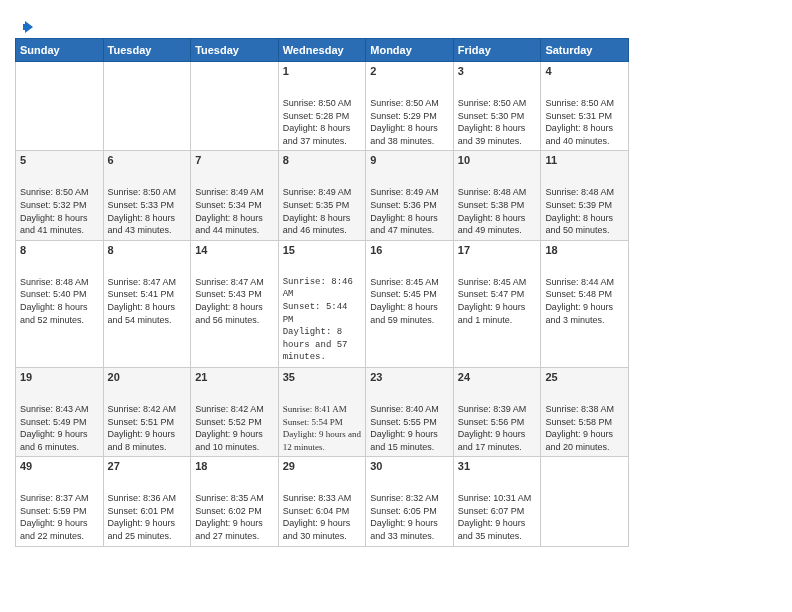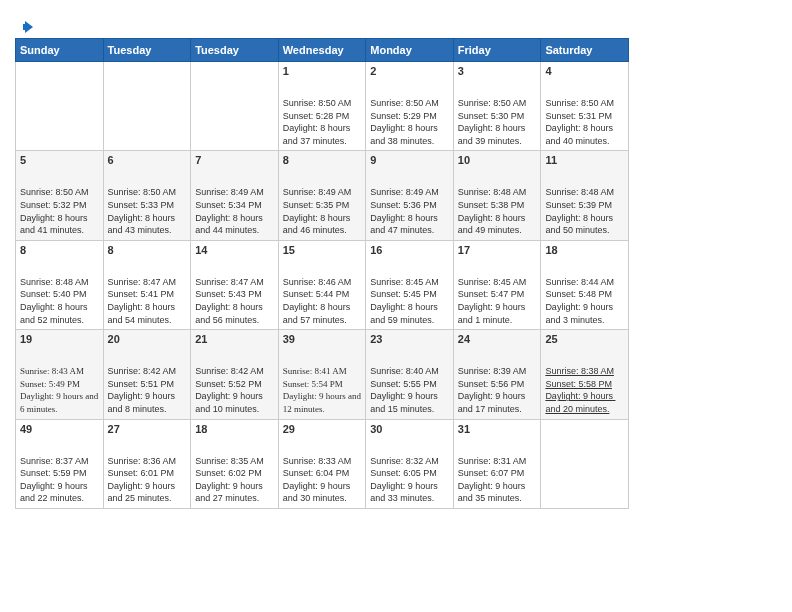--- a/index.html
+++ b/index.html
@@ -203,21 +203,21 @@
 Daylight: 8 hours and 54 minutes.</div>
           </td>
           <td>
             <span class="day-number">14</span>
             <div class="day-info" style="white-space: pre-wrap;">Sunrise: 8:47 AM
 Sunset: 5:43 PM
 Daylight: 8 hours and 56 minutes.</div>
           </td>
           <td>
             <span class="day-number">15</span>
-            <div class="day-info" style="white-space: pre-wrap;">Sunrise: 8:46 AM
+            <div class="day-info" style="white-space: pre-wrap; font-family: Liberation Mono, monospace;">Sunrise: 8:46 AM
 Sunset: 5:44 PM
 Daylight: 8 hours and 57 minutes.</div>
           </td>
           <td>
             <span class="day-number">16</span>
             <div class="day-info" style="white-space: pre-wrap;">Sunrise: 8:45 AM
 Sunset: 5:45 PM
 Daylight: 8 hours and 59 minutes.</div>
           </td>
           <td>
@@ -229,57 +229,57 @@
           <td>
             <span class="day-number">18</span>
             <div class="day-info" style="white-space: pre-wrap;">Sunrise: 8:44 AM
 Sunset: 5:48 PM
 Daylight: 9 hours and 3 minutes.</div>
           </td>
         </tr>
         <tr>
           <td>
             <span class="day-number">19</span>
-            <div class="day-info" style="white-space: pre-wrap; font-family: Liberation Serif, serif;">Sunrise: 8:43 AM
+            <div class="day-info" style="white-space: pre-wrap;">Sunrise: 8:43 AM
 Sunset: 5:49 PM
 Daylight: 9 hours and 6 minutes.</div>
           </td>
           <td>
             <span class="day-number">20</span>
             <div class="day-info" style="white-space: pre-wrap;">Sunrise: 8:42 AM
 Sunset: 5:51 PM
 Daylight: 9 hours and 8 minutes.</div>
           </td>
           <td>
             <span class="day-number">21</span>
             <div class="day-info" style="white-space: pre-wrap;">Sunrise: 8:42 AM
 Sunset: 5:52 PM
 Daylight: 9 hours and 10 minutes.</div>
           </td>
           <td>
-            <span class="day-number">39</span>
+            <span class="day-number">35</span>
             <div class="day-info" style="white-space: pre-wrap; font-family: Liberation Serif, serif;">Sunrise: 8:41 AM
 Sunset: 5:54 PM
 Daylight: 9 hours and 12 minutes.</div>
           </td>
           <td>
             <span class="day-number">23</span>
             <div class="day-info" style="white-space: pre-wrap;">Sunrise: 8:40 AM
 Sunset: 5:55 PM
 Daylight: 9 hours and 15 minutes.</div>
           </td>
           <td>
             <span class="day-number">24</span>
             <div class="day-info" style="white-space: pre-wrap;">Sunrise: 8:39 AM
 Sunset: 5:56 PM
 Daylight: 9 hours and 17 minutes.</div>
           </td>
           <td>
             <span class="day-number">25</span>
-            <div class="day-info" style="white-space: pre-wrap; text-decoration: underline;">Sunrise: 8:38 AM
+            <div class="day-info" style="white-space: pre-wrap;">Sunrise: 8:38 AM
 Sunset: 5:58 PM
 Daylight: 9 hours and 20 minutes.</div>
           </td>
         </tr>
         <tr>
           <td>
             <span class="day-number">49</span>
             <div class="day-info" style="white-space: pre-wrap;">Sunrise: 8:37 AM
 Sunset: 5:59 PM
 Daylight: 9 hours and 22 minutes.</div>
@@ -303,21 +303,21 @@
 Daylight: 9 hours and 30 minutes.</div>
           </td>
           <td>
             <span class="day-number">30</span>
             <div class="day-info" style="white-space: pre-wrap;">Sunrise: 8:32 AM
 Sunset: 6:05 PM
 Daylight: 9 hours and 33 minutes.</div>
           </td>
           <td>
             <span class="day-number">31</span>
-            <div class="day-info" style="white-space: pre-wrap;">Sunrise: 8:31 AM
+            <div class="day-info" style="white-space: pre-wrap;">Sunrise: 10:31 AM
 Sunset: 6:07 PM
 Daylight: 9 hours and 35 minutes.</div>
           </td>
           <td></td>
         </tr>
       </tbody>
   </table>
 </div>
 
 </body></html>

